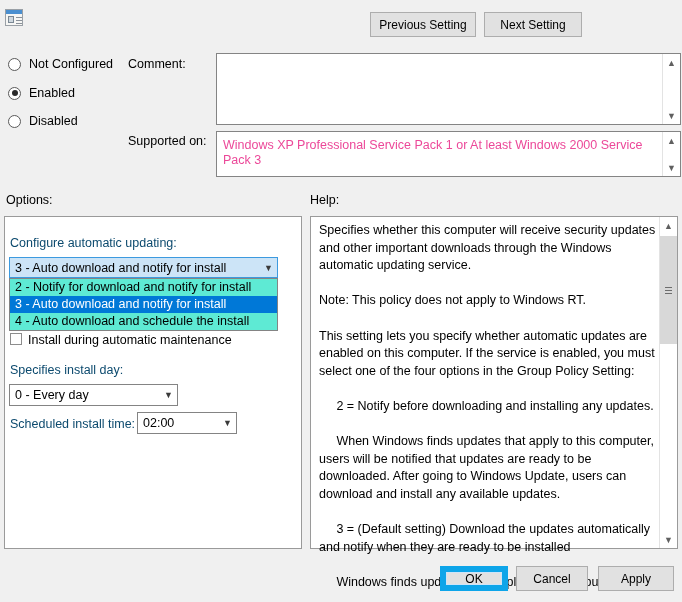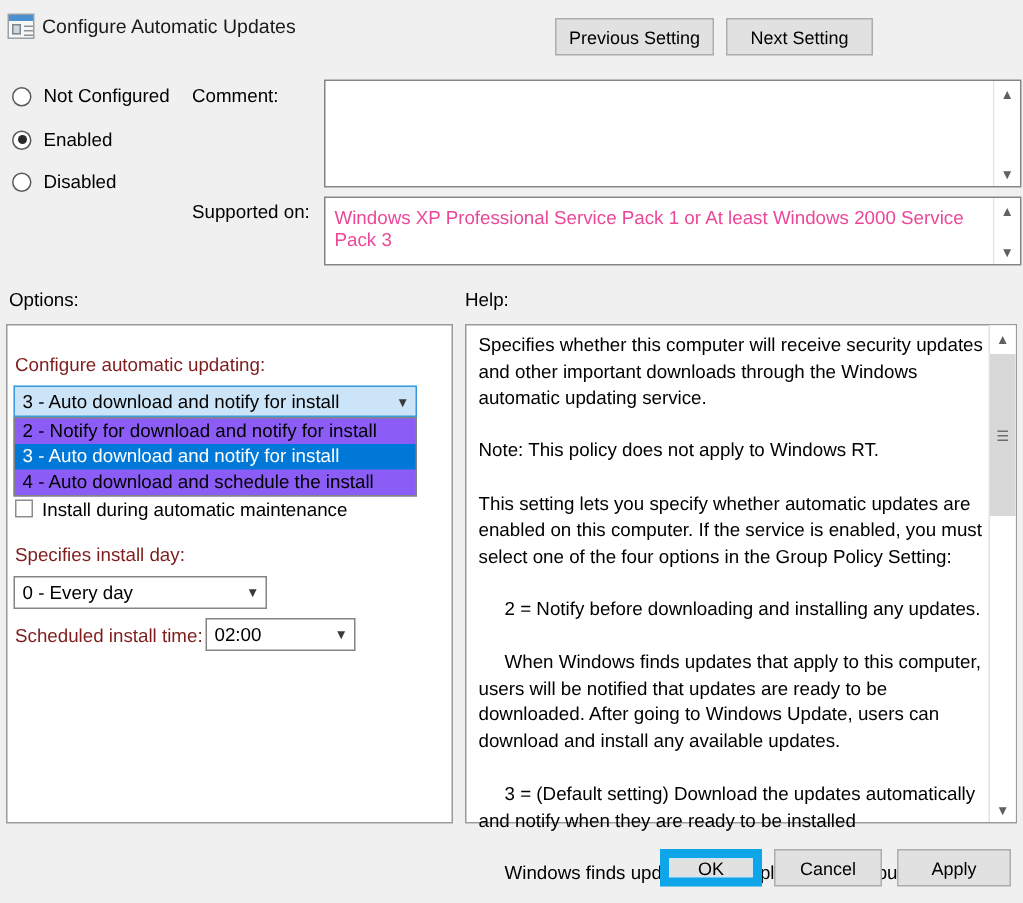--- a/index.html
+++ b/index.html
@@ -242,21 +242,21 @@
     line-height: 17.6px;
     color: #000;
     white-space: pre-wrap;
   }
 
   
   .opt-label {
     position: absolute;
     font-size: 12.5px;
     white-space: nowrap;
-    color: #7f1d1d;
+    color: #0c4a6e;
   }
   .lbl-configure { left: 10px; top: 236px; }
   .lbl-day { left: 10px; top: 363px; }
   .lbl-time { left: 10px; top: 417px; }
 
   .combo {
     position: absolute;
     background: #fff;
     border: 1px solid #848484;
     box-sizing: border-box;
@@ -310,21 +310,21 @@
     white-space: nowrap;
     overflow: hidden;
     width: 240px;
   }
 
   
   .dropdown-list {
     position: absolute;
     left: 9px; top: 278px;
     width: 269px;
-    background: #8b5cf6;
+    background: #5eead4;
     border: 1px solid #848484;
     box-sizing: border-box;
     z-index: 40;
     padding: 0;
   }
   .dd-item {
     height: 17px;
     line-height: 17px;
     font-size: 12.5px;
     padding-left: 5px;
@@ -371,21 +371,20 @@
 <div class="dialog">
 
   <div class="titlebar">
     <div class="title-icon">
       <div class="ti-bar"></div>
       <div class="ti-pane"></div>
       <div class="ti-line l1"></div>
       <div class="ti-line l2"></div>
       <div class="ti-line l3"></div>
     </div>
-    <div class="title-text">Configure Automatic Updates</div>
   </div>
 
   <div class="btn btn-next">Next Setting</div>
   <div class="btn btn-prev">Previous Setting</div>
 
   <div class="radio-row r1">
     <span class="radio"></span>
     <span class="radio-label">Not Configured</span>
   </div>
   <div class="radio-row r2">

